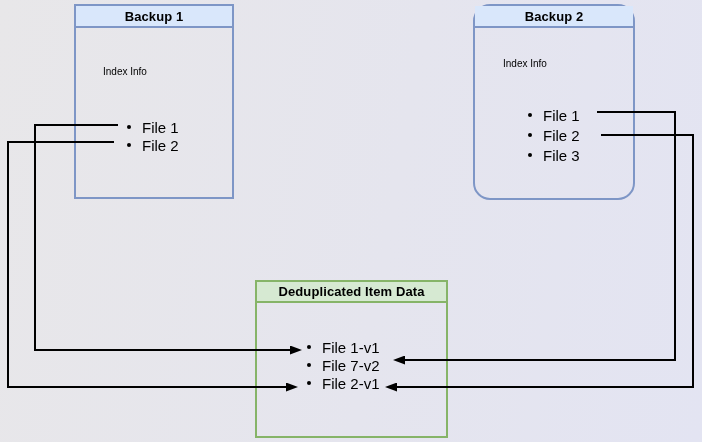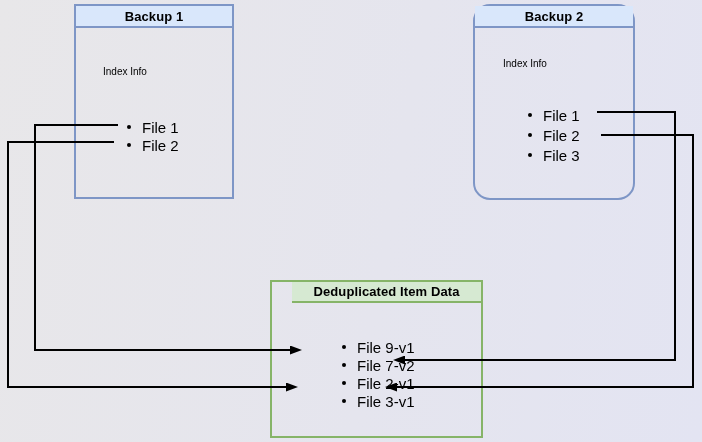--- a/index.html
+++ b/index.html
@@ -99,39 +99,35 @@
           <span>File 2</span>
         </div>
         <div class="item">
           <span class="dot"></span>
           <span>File 3</span>
         </div>
       </div>
     </div>
   </div>
 
-  <div class="box green dd" style="left:270px; top:280px; width:189px; height:154px;padding-left:20px;">
+  <div class="box green dd" style="left:255px; top:280px; width:189px; height:154px;">
     <div class="hdr">Deduplicated Item Data</div>
     <div class="body">
       <div class="items" style="left:50px; top:35px;">
         <div class="item">
           <span class="dot"></span>
-          <span>File 9-v1</span>
+          <span>File 1-v1</span>
         </div>
         <div class="item">
           <span class="dot"></span>
           <span>File 7-v2</span>
         </div>
         <div class="item">
           <span class="dot"></span>
           <span>File 2-v1</span>
-        </div>
-        <div class="item">
-          <span class="dot"></span>
-          <span>File 3-v1</span>
         </div>
       </div>
     </div>
   </div>
 
   <svg id="wires" width="702" height="442" viewBox="0 0 702 442">
     <defs>
       <marker id="arrowhead" markerUnits="userSpaceOnUse" markerWidth="12" markerHeight="9" refX="1" refY="4.5" orient="auto">
         <path d="M0,0 L12,4.5 L0,9 Z" fill="#000"></path>
       </marker>

